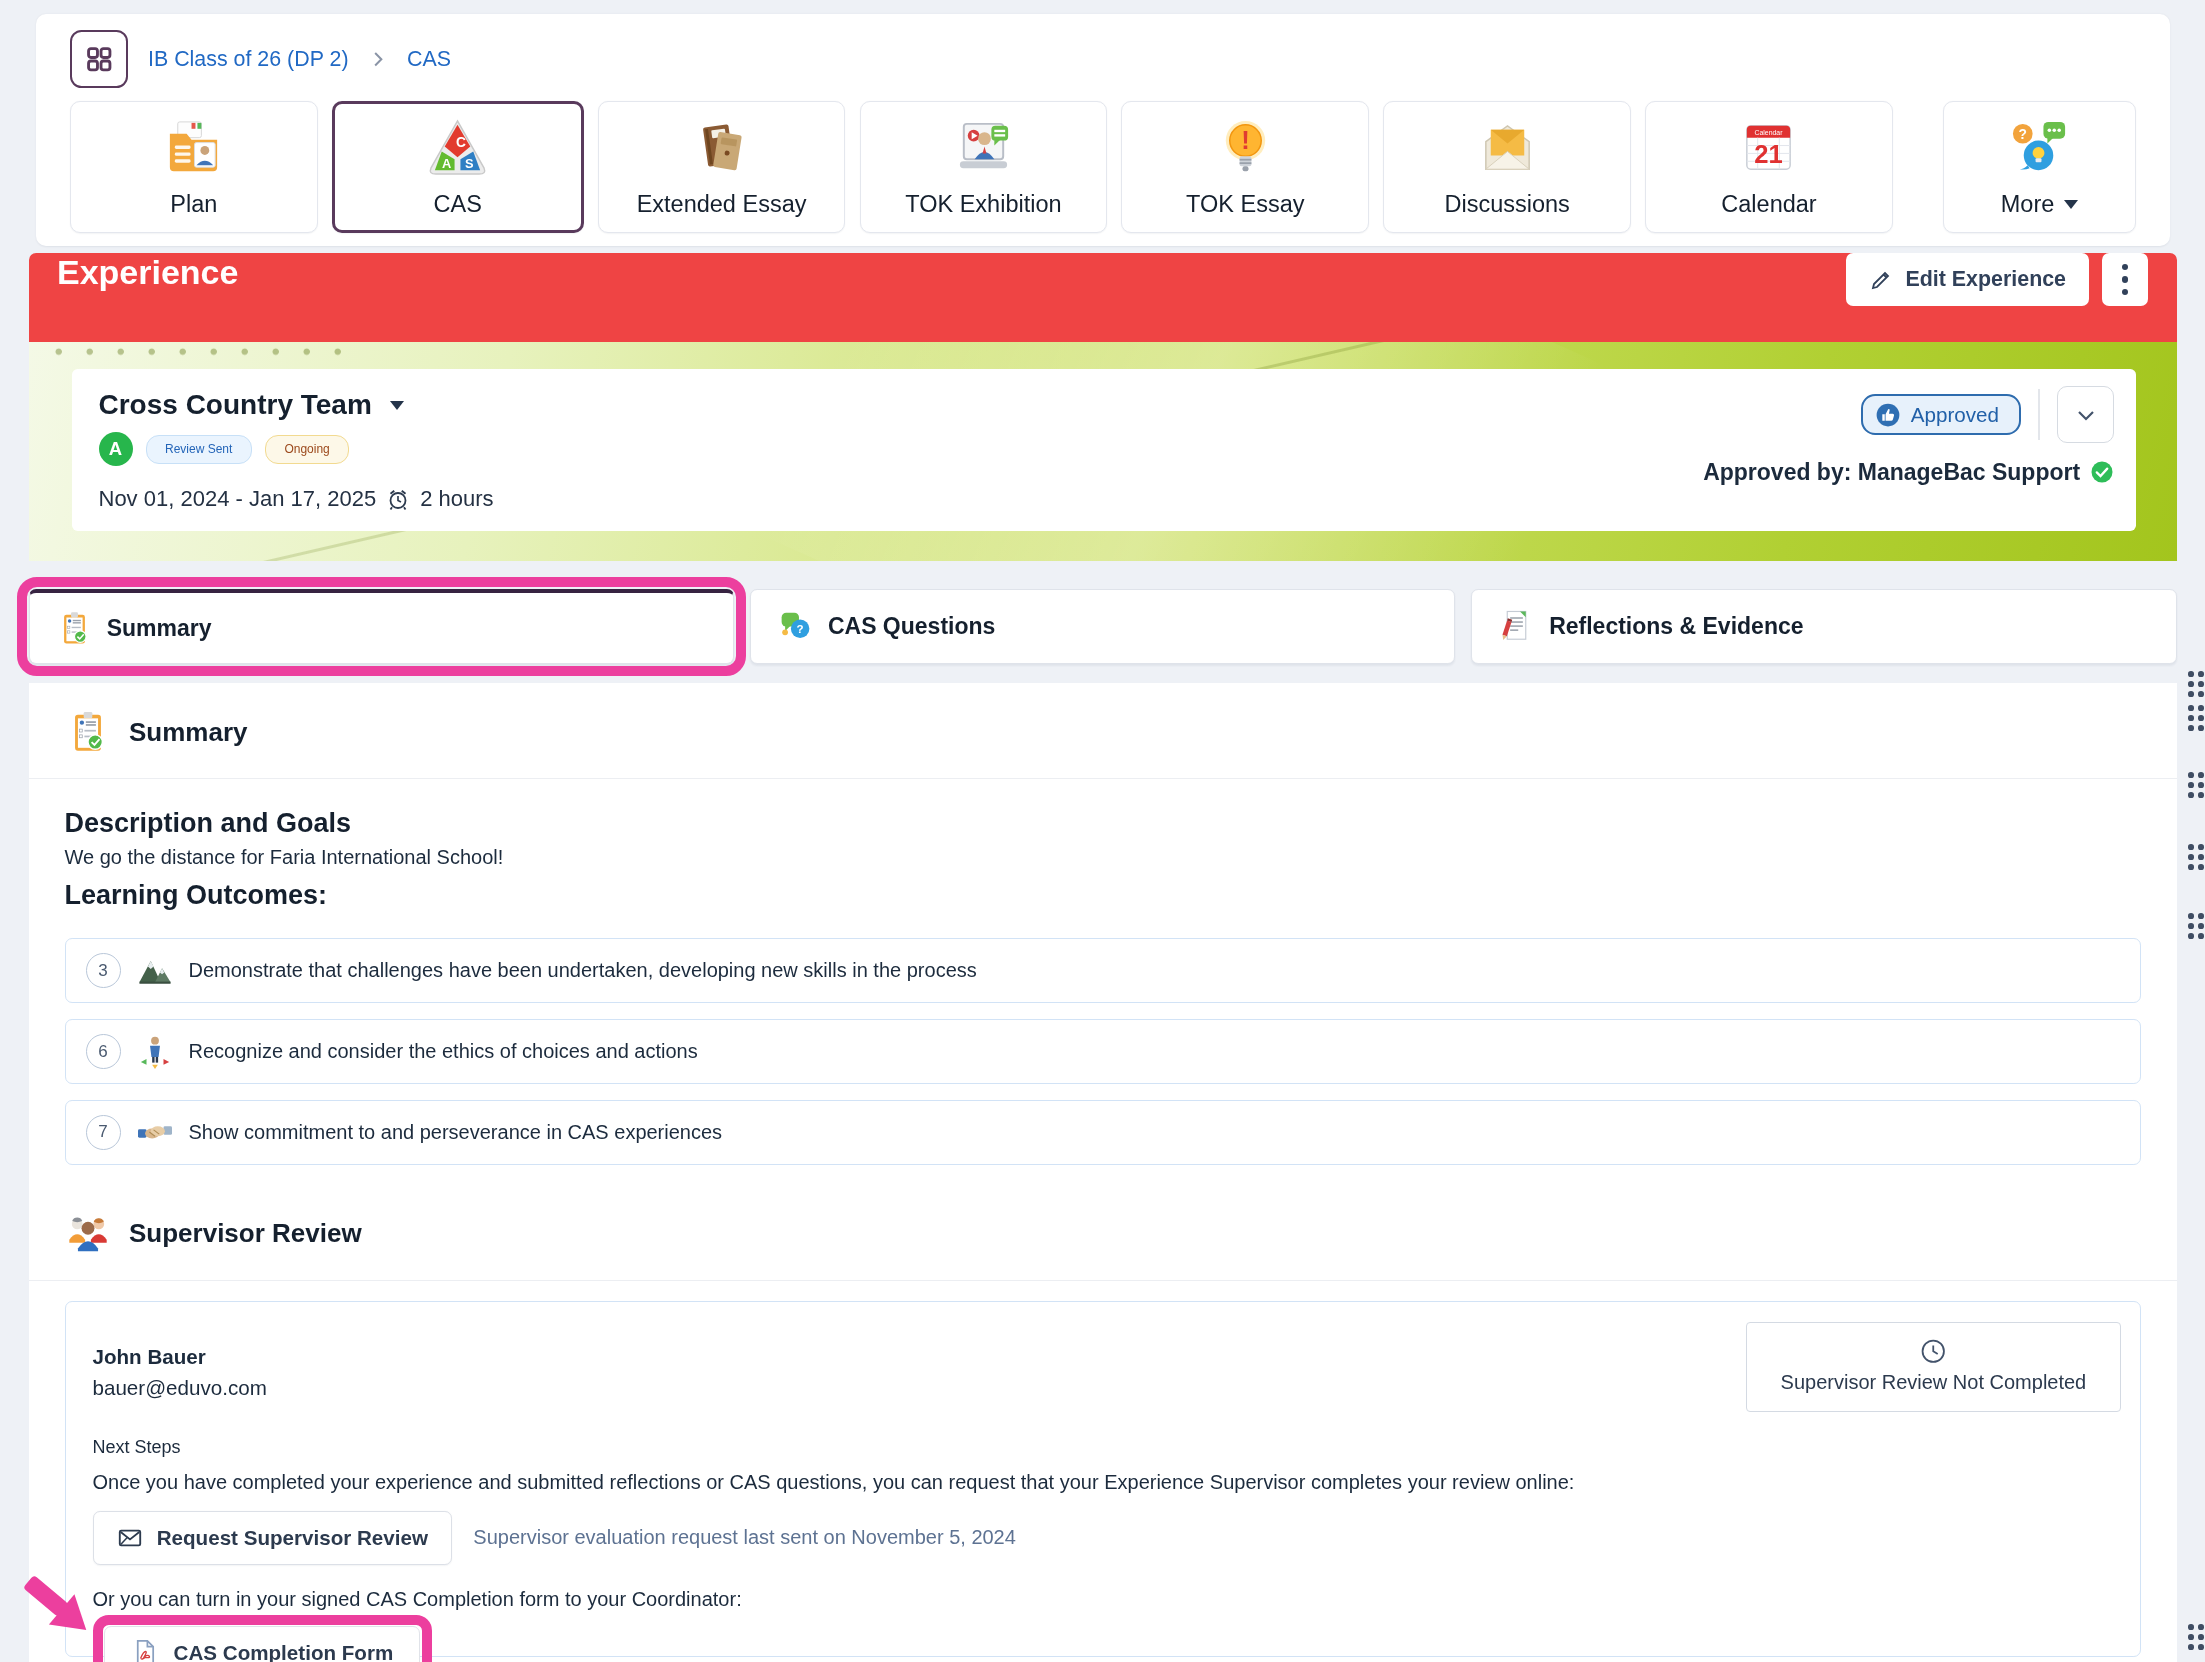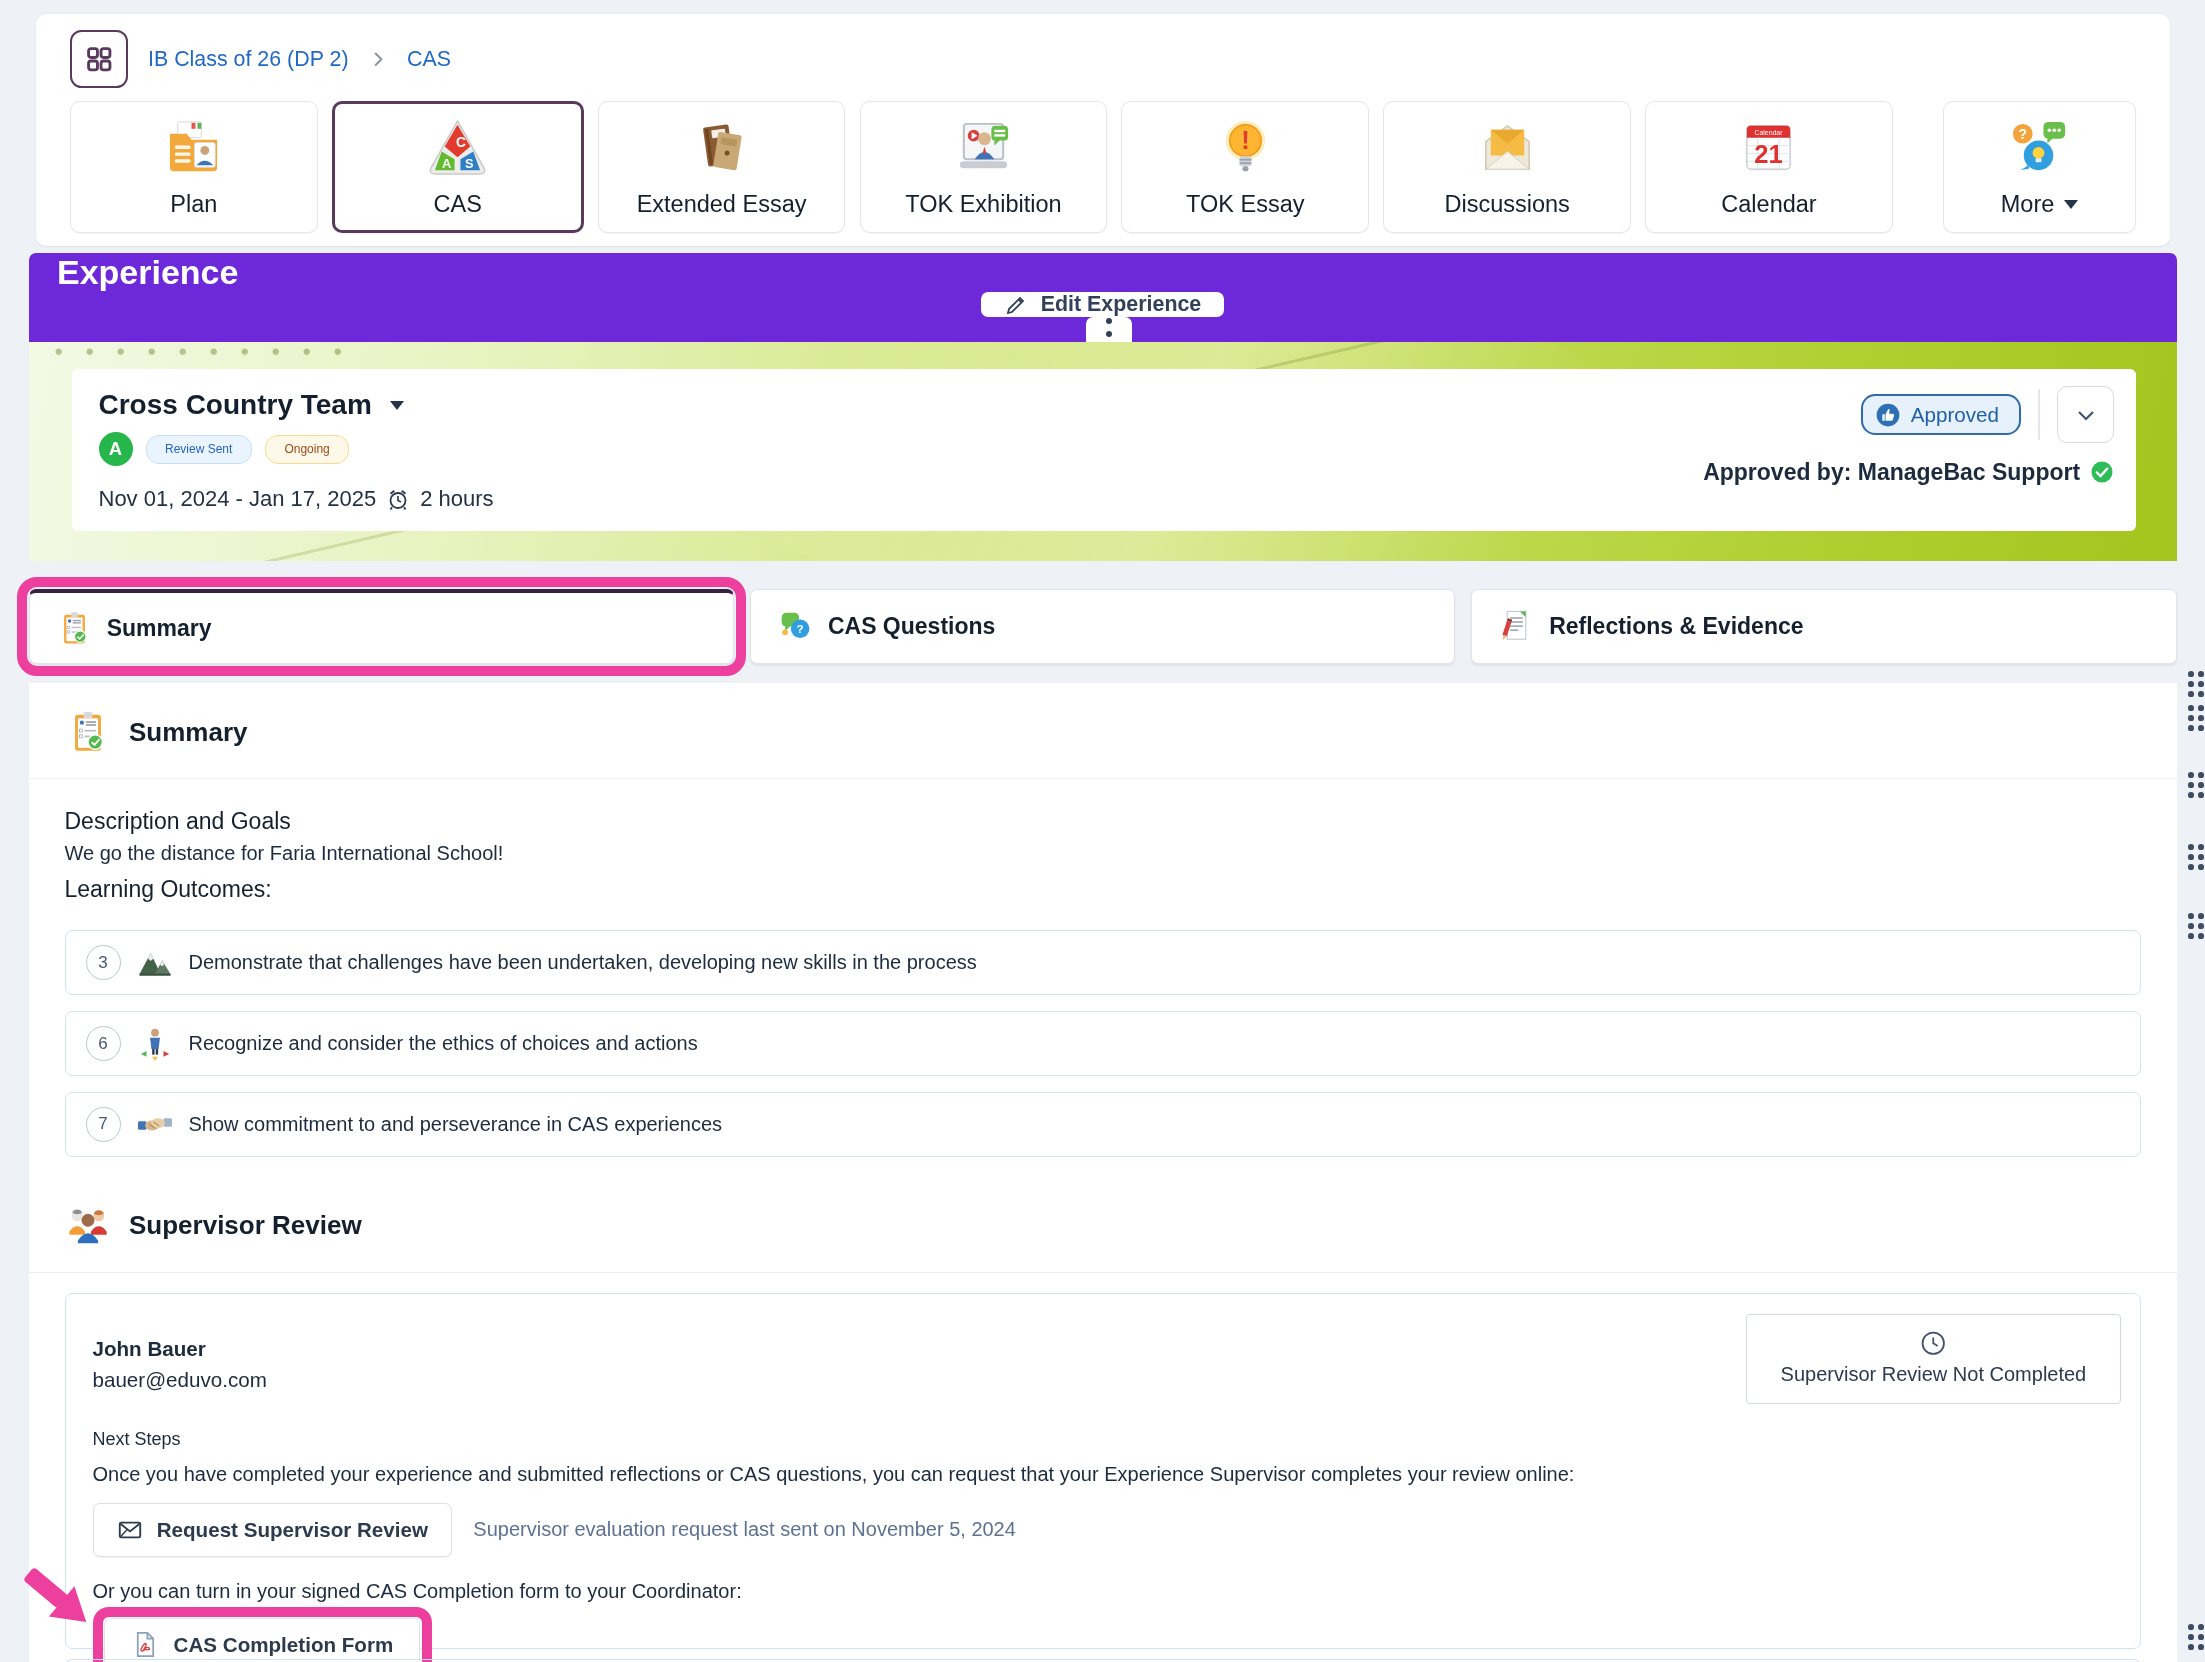--- a/index.html
+++ b/index.html
@@ -18,22 +18,22 @@
   .tile{flex:1;background:#fff;border:1.4px solid #e4e7ee;border-radius:10px;display:flex;flex-direction:column;
         align-items:center;justify-content:center;gap:11.4px;box-shadow:0 0.7px 1.4px rgba(20,30,60,.05);cursor:pointer;}
   .tile.selected{border:3.6px solid #593a5c;}
   .tile.more{flex:0 0 191px;margin-left:36px;}
   .tile .t-label{font-size:23.5px;color:#15202e;display:flex;align-items:center;gap:10px;}
   .tile-icon{width:63px;height:63px;}
   .caret{width:0;height:0;border-left:7.8px solid transparent;border-right:7.8px solid transparent;
          border-top:9.3px solid #24344a;display:inline-block;}
 
   
-  .purple-bar{position:absolute;left:28.5px;top:253px;width:2148px;height:90px;background:#6d28d9;
-              border-radius:7.1px 7.1px 0 0;display:flex;align-items:center;padding:0 28.5px;box-sizing:border-box;flex-direction:column;}
+  .purple-bar{position:absolute;left:28.5px;top:253px;width:2148px;height:90px;background:#ef4444;
+              border-radius:7.1px 7.1px 0 0;display:flex;align-items:flex-start;padding:0 28.5px;box-sizing:border-box;}
   .purple-title{color:#fff;font-size:34px;font-weight:bold;margin-right:auto;}
   .edit-btn{background:#fff;border:none;border-radius:7.1px;height:53px;padding:0 23px;display:flex;
             align-items:center;gap:13px;font-size:21.4px;font-weight:bold;color:#31415a;cursor:pointer;}
   .kebab-btn{background:#fff;border:none;border-radius:7.1px;width:46px;height:53px;margin-left:13px;
              display:flex;flex-direction:column;align-items:center;justify-content:center;gap:6.4px;cursor:pointer;}
   .kebab-btn i{width:6.4px;height:6.4px;border-radius:50%;background:#31415a;}
 
   
   .banner{position:absolute;left:28.5px;top:342px;width:2148px;height:219px;overflow:hidden;
           background:linear-gradient(103deg,#f4f9e6 0%,#e7f2bd 22%,#cde068 55%,#b1d033 82%,#a3c51d 100%);}
@@ -72,21 +72,21 @@
   .tab.active{border-top:4.3px solid #372341;}
   .pink-frame{position:absolute;inset:-12px;border:10.7px solid #ec3f9e;border-radius:20px;pointer-events:none;}
   .tab-icon{width:37px;height:37px;}
 
   
   .main{position:absolute;left:28.5px;top:683px;width:2148px;height:979px;background:#fff;}
   .section-head{display:flex;align-items:center;gap:18.5px;padding:26px 36px 23px;font-size:26px;font-weight:bold;color:#15202e;}
   .section-head .sec-icon{width:46px;height:46px;}
   .hr{height:1.4px;background:#eceef2;}
   .desc-block{padding:17px 36px 0;}
-  .sub-head{font-size:23px;font-weight:normal;color:#15202e;margin:11.4px 0 7.1px;}
+  .sub-head{font-size:27px;font-weight:bold;color:#15202e;margin:11.4px 0 7.1px;}
   .body-text{font-size:20px;color:#1c2b3d;margin:2.8px 0;}
   .outcomes{padding:4.3px 36px 0;}
   .outcome{border:1.4px solid #d2e3f6;border-radius:7.1px;display:flex;align-items:center;gap:17px;padding:0 20px;
            height:63px;margin-top:15.7px;font-size:20px;color:#1c2b3d;}
   .num-circle{flex:0 0 33px;width:33px;height:33px;border:1.4px solid #b9c7d9;border-radius:50%;display:flex;
               align-items:center;justify-content:center;font-size:17px;color:#4a5a70;background:#fff;}
   .lo-icon{width:34px;height:34px;}
 
   .sup-card{margin:20px 36px 0;border:1.4px solid #d2e3f6;border-radius:7.1px;padding:24px 27px 0;position:relative;
             box-sizing:border-box;height:356px;overflow:visible;}

